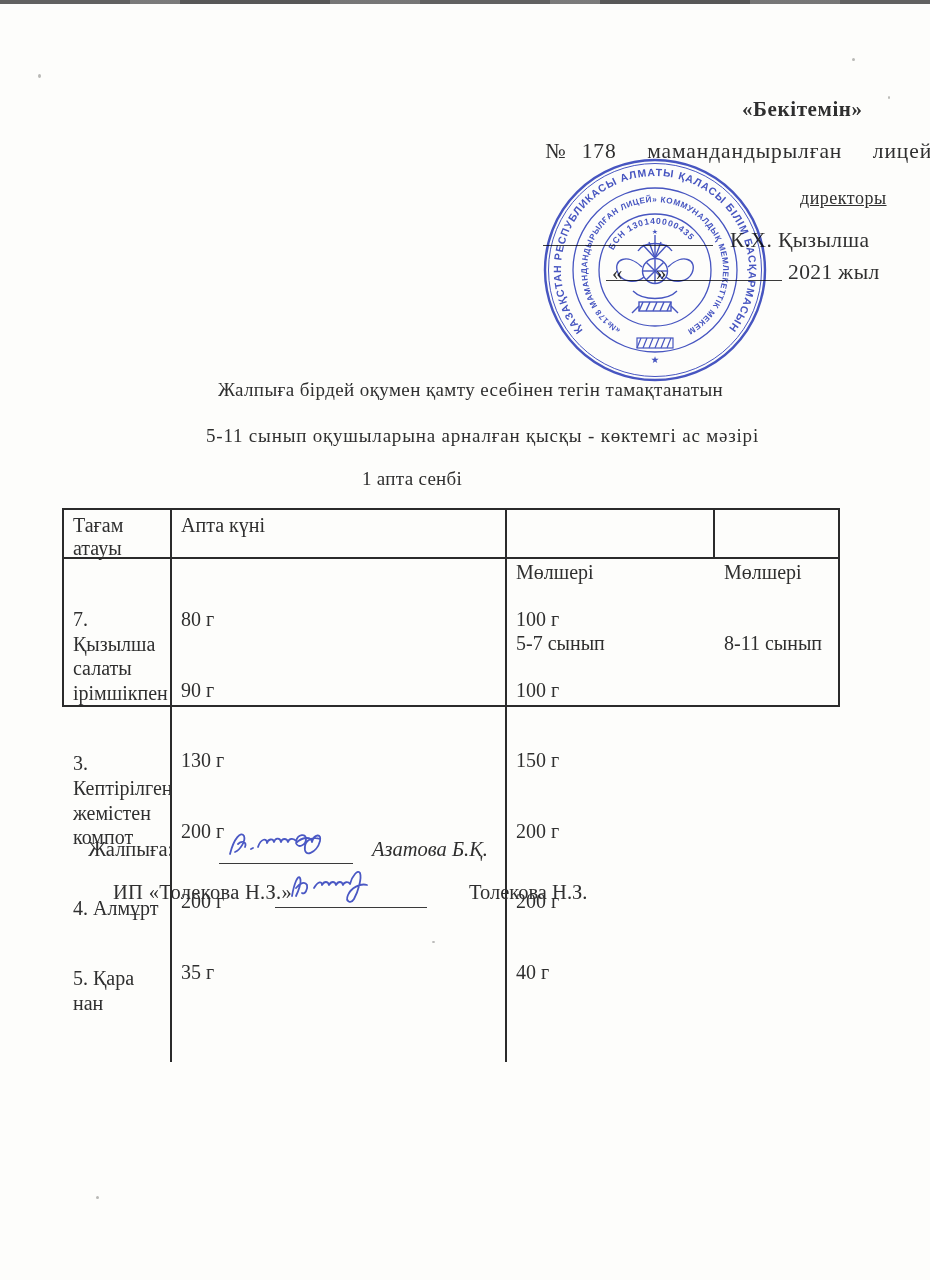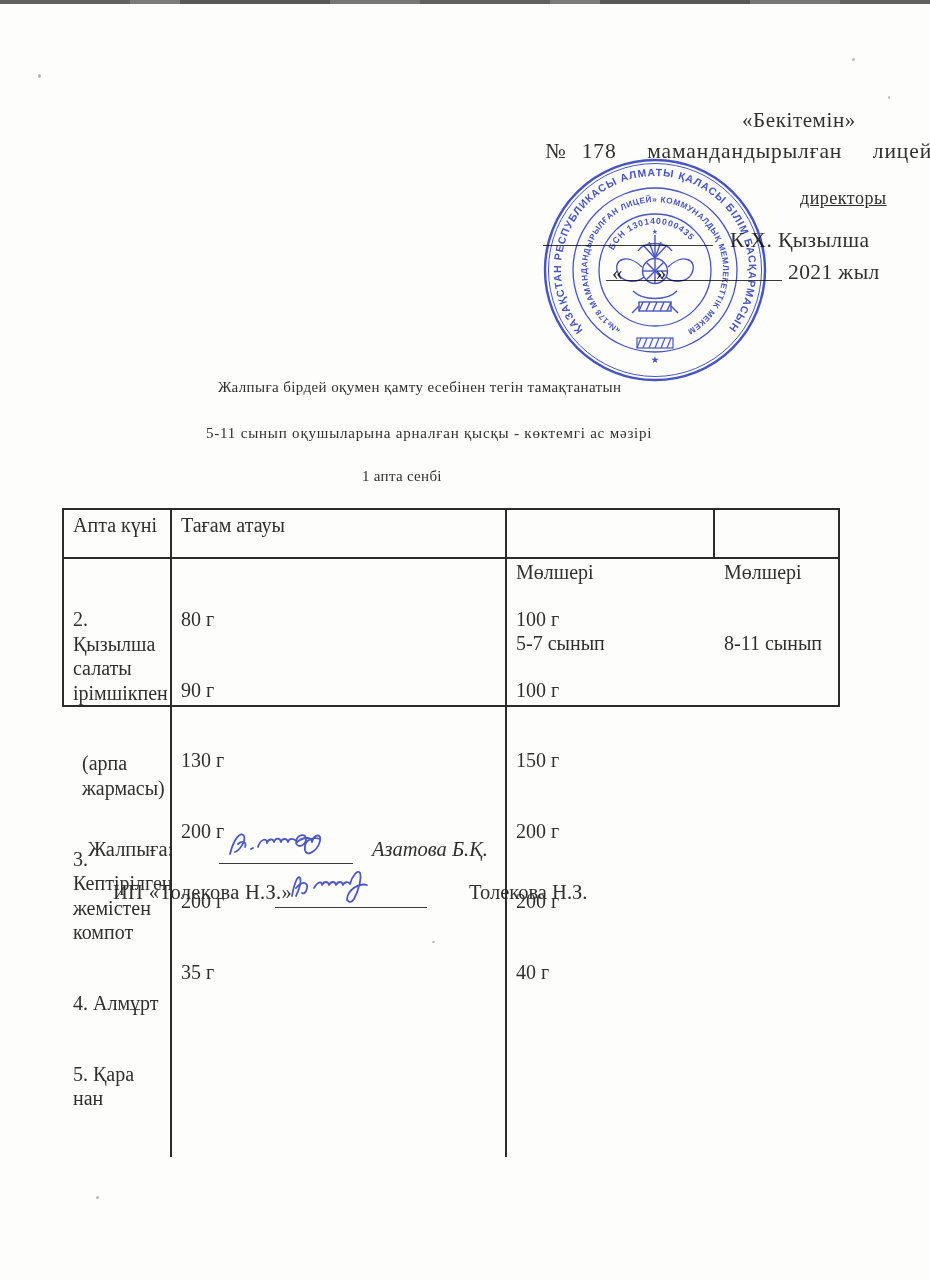--- a/index.html
+++ b/index.html
@@ -15,41 +15,41 @@
   
   .scan-top{
     position:absolute;left:0;top:0;width:930px;height:4px;opacity:.8;
     background:repeating-linear-gradient(90deg,#3a3a3a 0 130px,#5a5a5a 130px 180px,#2e2e2e 180px 330px,#555 330px 420px);
   }
   .speck{position:absolute;background:#b9b9b6;border-radius:50%;}
 
   .abs{position:absolute;}
   .doc-text{font-size:21px;letter-spacing:.3px;}
 
-  .approve-label{left:742px;top:108px;letter-spacing:.6px;}
+  .approve-label{left:742px;top:97px;letter-spacing:.6px;font-weight:bold;}
   .school-line{left:545px;top:139px;font-size:21.5px;word-spacing:9px;letter-spacing:.9px;white-space:pre;}
   .director-label{left:800px;top:188px;font-size:18px;letter-spacing:.5px;text-decoration:underline;}
   .director-name{left:730px;top:228px;font-size:21.5px;letter-spacing:.4px;z-index:1;}
   .year-line{left:788px;top:260px;font-size:21.5px;letter-spacing:.4px;z-index:1;}
   .sig-rule{border-bottom:1.6px solid #3a3a3a;z-index:1;}
   .rule-director{left:543px;top:230px;width:170px;height:16px;}
   .rule-date{left:606px;top:265px;width:176px;height:16px;}
   .quote{position:absolute;top:-4px;font-size:21px;color:var(--text);}
   .quote-open{left:6px;}
   .quote-close{left:50px;}
 
   .stamp{left:540px;top:155px;width:230px;height:230px;z-index:2;opacity:.94;mix-blend-mode:multiply;}
   .stamp-stroke{stroke:var(--stamp-ink);fill:none;}
   .stamp-fill{fill:var(--stamp-ink);}
   .stamp-text{fill:var(--stamp-ink);font-family:"Liberation Sans","DejaVu Sans",sans-serif;font-weight:bold;}
   .ring-outer-text{font-size:10.5px;letter-spacing:.9px;}
   .ring-inner-text{font-size:8.2px;letter-spacing:.55px;}
   .ring-bsn-text{font-size:8.6px;letter-spacing:.9px;}
 
-  .title-line{font-size:15px;white-space:pre;}
+  .title-line{font-size:19px;white-space:pre;}
   .title-1{left:218px;top:379px;letter-spacing:.4px;}
   .title-2{left:206px;top:425px;letter-spacing:.8px;}
   .title-3{left:362px;top:468px;letter-spacing:.3px;}
 
   .menu-table{
     left:62px;top:508px;width:778px;height:199px;
     display:grid;grid-template-columns:108px 335px 208px 1fr;grid-template-rows:49px 1fr;
     border:2px solid #2b2b2b;font-size:20px;
   }
   .cell{border-right:2px solid #2b2b2b;padding:2px 4px 0 9px;line-height:23px;white-space:pre-wrap;}
@@ -148,34 +148,33 @@
       <line x1="125" y1="183" x2="121" y2="193"></line>
       <line x1="131" y1="183" x2="127" y2="193"></line>
     </g>
   </svg>
 
   <div class="abs title-line title-1">Жалпыға бірдей оқумен қамту есебінен тегін тамақтанатын</div>
   <div class="abs title-line title-2">5-11 сынып оқушыларына арналған қысқы - көктемгі ас мәзірі</div>
   <div class="abs title-line title-3">1 апта сенбі</div>
 
   <div class="abs menu-table">
+    <div class="cell hdr">Тағам атауы</div>
     <div class="cell hdr">Апта күні</div>
-    <div class="cell hdr">Тағам атауы</div>
     <div class="cell hdr">
       <div class="ln">Мөлшері</div>
       <div class="ln">5-7 сынып</div>
     </div>
     <div class="cell hdr last">
       <div class="ln">Мөлшері</div>
       <div class="ln">8-11 сынып</div>
     </div>
 
     <div class="cell">
-      <div class="ln">2. Қызылша  салаты ірімшікпен</div>
-      <div class="ln indent">(арпа жармасы)</div>
+      <div class="ln">7. Қызылша  салаты ірімшікпен</div>
       <div class="ln">3. Кептірілген  жемістен  компот</div>
       <div class="ln">4. Алмұрт</div>
       <div class="ln">5. Қара нан</div>
     </div>
     <div class="cell">
       <div class="ln">80 г</div>
       <div class="ln">90 г</div>
       <div class="ln">130 г</div>
       <div class="ln">200 г</div>
       <div class="ln">200 г</div>

